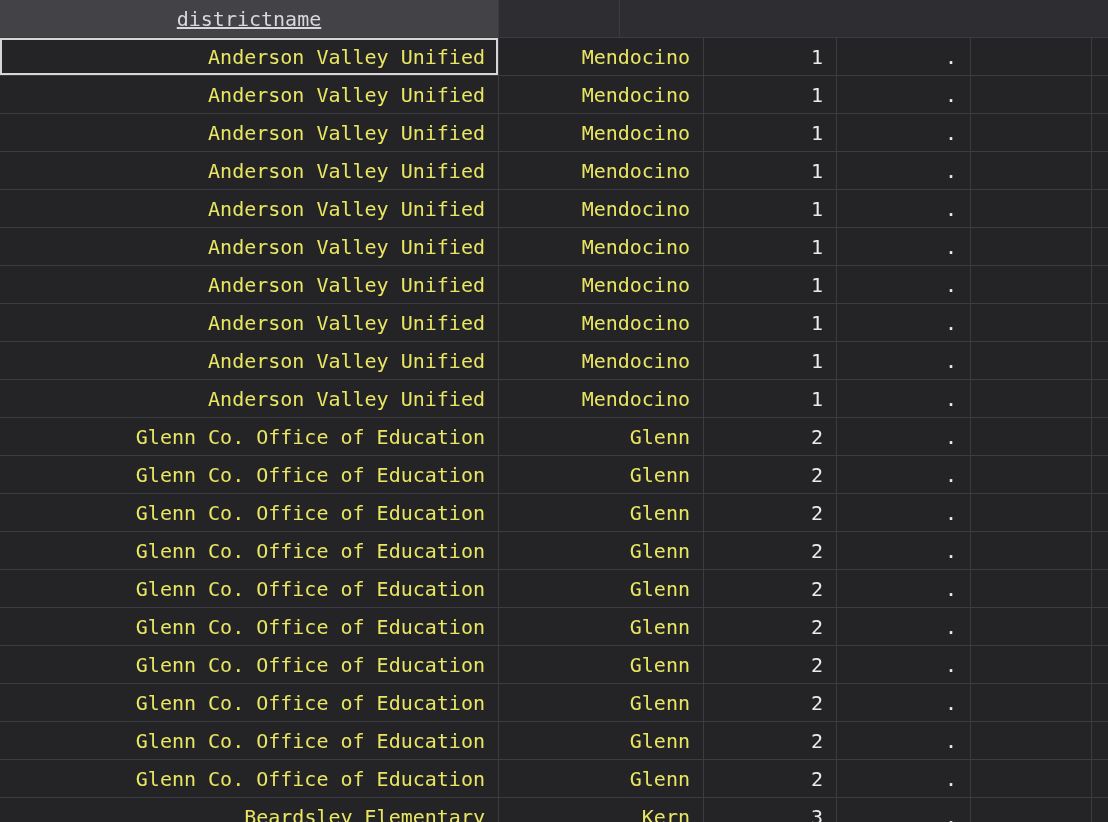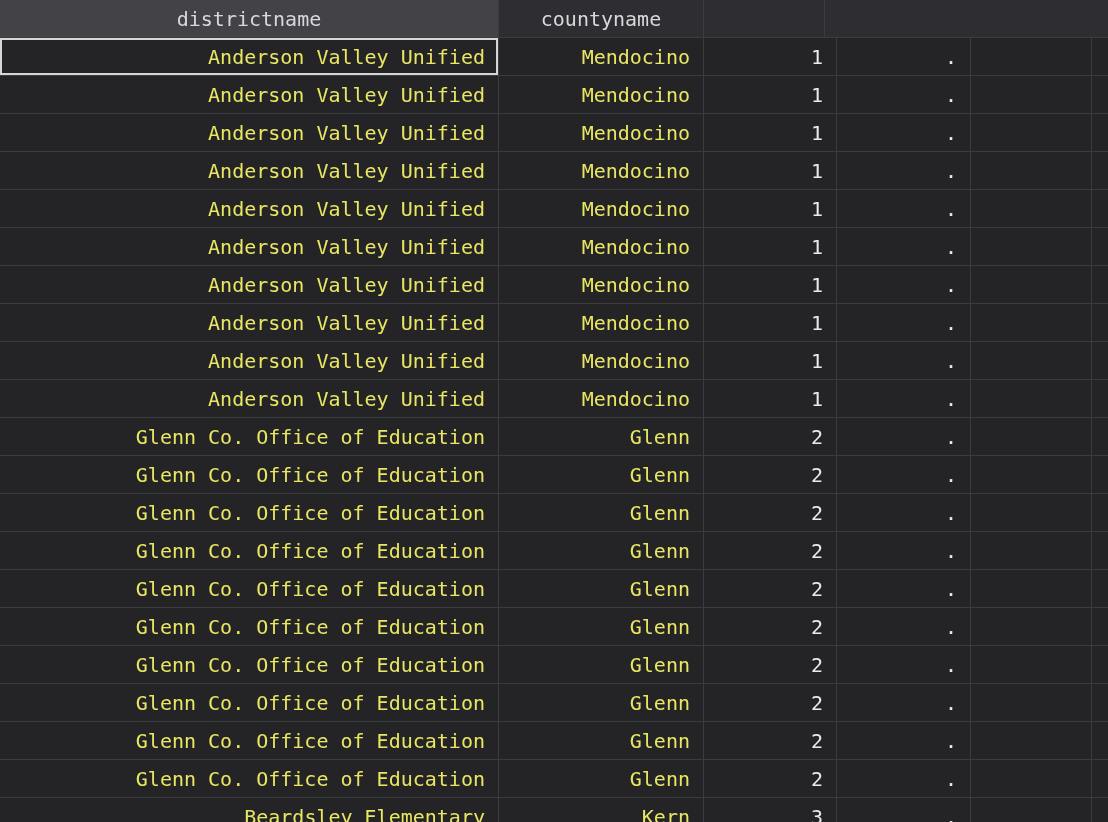--- a/index.html
+++ b/index.html
@@ -52,41 +52,41 @@
     height: 100%;
     display: flex;
     align-items: center;
     justify-content: center;
     padding: 0;
     border-right: 1px solid var(--gridline, #3c3c40);
     color: var(--header-text, #d9d9db);
     background: var(--header-bg, #2e2e32);
     white-space: nowrap;
     overflow: hidden;
+    text-decoration: underline;
   }
   .hcell.hsel {
     background: var(--header-bg-selected, #424247);
   }
   .hcell.last {
     border-right: none;
   }
   .cell.string { color: var(--string-text, #e9e662); }
   .cell.number { color: var(--number-text, #eaeaeb); }
   .cell.selected {
     box-shadow: inset 0 0 0 2px var(--selected-border, #d6d6d6);
   }
 </style>
 </head>
 <body>
 
 <div id="screen">
   <div class="grid">
     <div class="row header">
         <div class="hcell hsel" style="width: 499px;">districtname</div>
-        <div class="hcell" style="width: 205px;">countyname</div>
         <div class="hcell" style="width: 121px;"></div>
         <div class="hcell last" style="width: 16px;"></div>
       </div>
     <div id="table-body">
         <div class="row">
           <div class="cell string selected" style="width: 499px;">Anderson Valley Unified</div>
           <div class="cell string" style="width: 205px;">Mendocino</div>
           <div class="cell number" style="width: 133px;">1</div>
           <div class="cell number" style="width: 134px;">.</div>
           <div class="cell empty" style="width: 121px;"></div>

